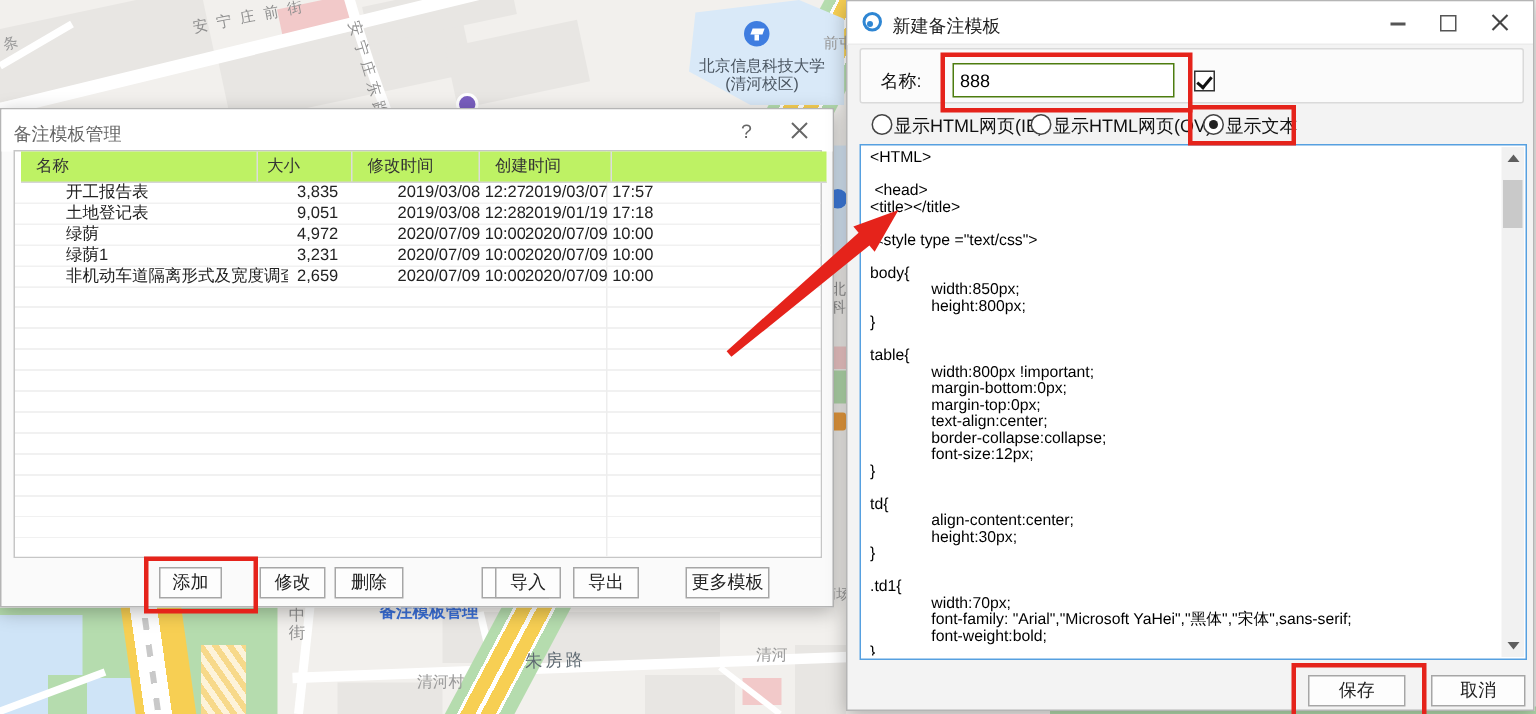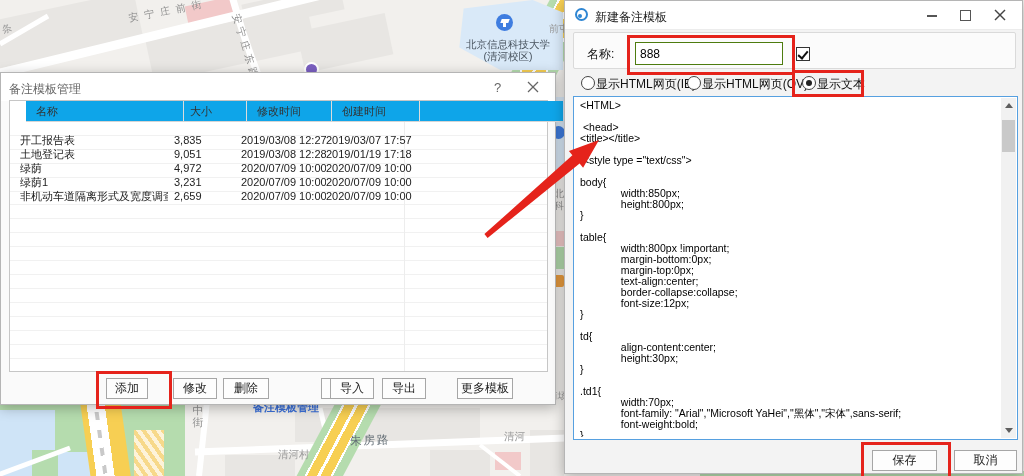--- a/index.html
+++ b/index.html
@@ -34,27 +34,27 @@
   
   .dlg{position:absolute;background:#f6f6f6;border:1px solid #b5b5b5;box-shadow:0 3px 12px rgba(0,0,0,.28);}
   .titlebar{position:absolute;left:0;top:0;right:0;height:28px;background:#fff;}
   .title-text{position:absolute;font-size:12px;color:#444;}
   .winbtn{position:absolute;color:#666;}
   .btn{position:absolute;height:21px;background:#fdfdfd;border:1px solid #a6a6a6;font-size:12px;color:#222;
        display:flex;align-items:center;justify-content:center;padding:0;font-family:inherit;}
   
   .mgr{left:0;top:72px;width:554px;height:331px;background:#fafafa;}
   .tbl{position:absolute;left:8px;top:27px;width:537px;height:270px;background:#fff;border:1px solid #c6c6c6;}
-  .thead{position:absolute;left:16px;top:0;width:100%;height:20px;background:#0ea5e9;border-bottom:1px solid #d5d5d5;}
+  .thead{position:absolute;left:4px;top:0;width:100%;height:20px;background:#bef264;border-bottom:1px solid #d5d5d5;}
   .th{position:absolute;top:0;height:20px;line-height:20px;font-size:11px;color:#333;border-right:1px solid #dcdcdc;box-sizing:border-box;}
   .emptyrows{position:absolute;left:0;right:0;top:90px;bottom:0;
        background:repeating-linear-gradient(to bottom,#fff 0 13px,#f1f1f1 13px 14px);}
   .vline{position:absolute;top:0;bottom:0;width:1px;background:#ededed;}
   .trow{position:absolute;left:0;right:0;height:14px;border-bottom:1px solid #f1f1f1;}
-  .td{position:absolute;top:12px;height:14px;line-height:14px;font-size:11px;color:#222;white-space:nowrap;overflow:hidden;}
+  .td{position:absolute;top:0;height:14px;line-height:14px;font-size:11px;color:#222;white-space:nowrap;overflow:hidden;margin-left:24px;}
   
   .editor{left:564px;top:0;width:457px;height:472px;background:#f3f3f3;}
   .editor .titlebar{border-bottom:1px solid #ececec;}
   .swirl{position:absolute;left:10px;top:7px;width:13px;height:13px;border:2.5px solid #2f86d3;border-radius:50%;box-sizing:border-box;}
   .swirl::after{content:"";position:absolute;left:1px;top:4px;width:4px;height:4px;background:#2f86d3;border-radius:50%;}
   .groupbox{position:absolute;left:8px;top:31px;width:443px;height:37px;background:#fbfbfb;border:1px solid #dadada;border-radius:2px;box-sizing:border-box;}
   .form-label{position:absolute;font-size:12px;color:#111;}
   .name-input{position:absolute;left:70px;top:41px;width:148px;height:23px;border:1px solid #4d7c0f;font-size:12px;padding:0 4px;box-sizing:border-box;font-family:inherit;background:#fff;color:#000;}
   .checkbox{position:absolute;left:231px;top:46px;width:12px;height:12px;background:#fff;border:1px solid #333;}
   .checkbox::after{content:"";position:absolute;left:2.5px;top:0.5px;width:4px;height:8px;border:solid #111;border-width:0 2px 2px 0;transform:rotate(40deg);}

